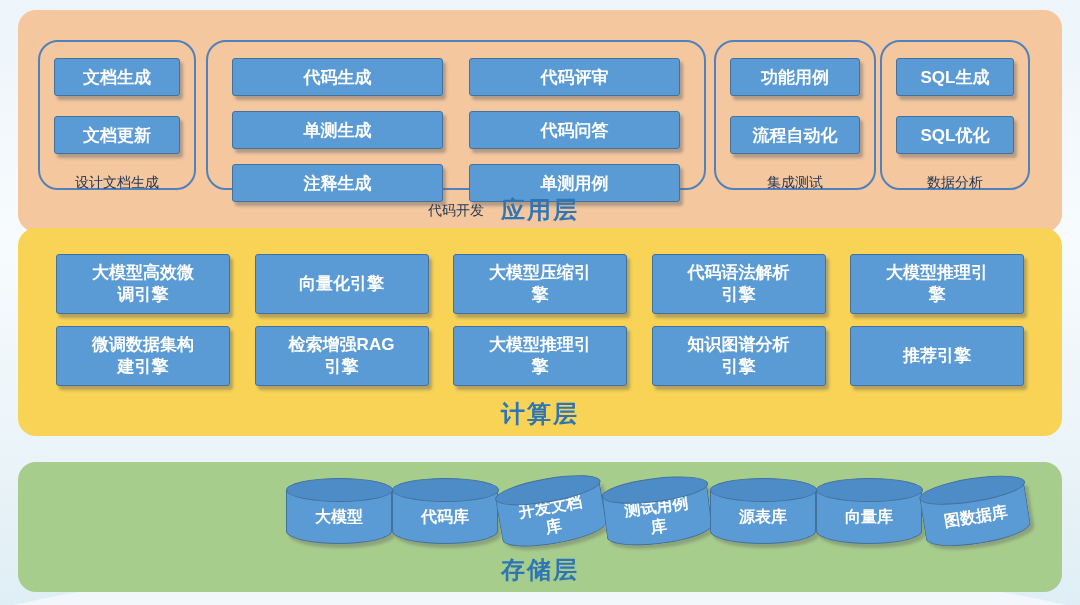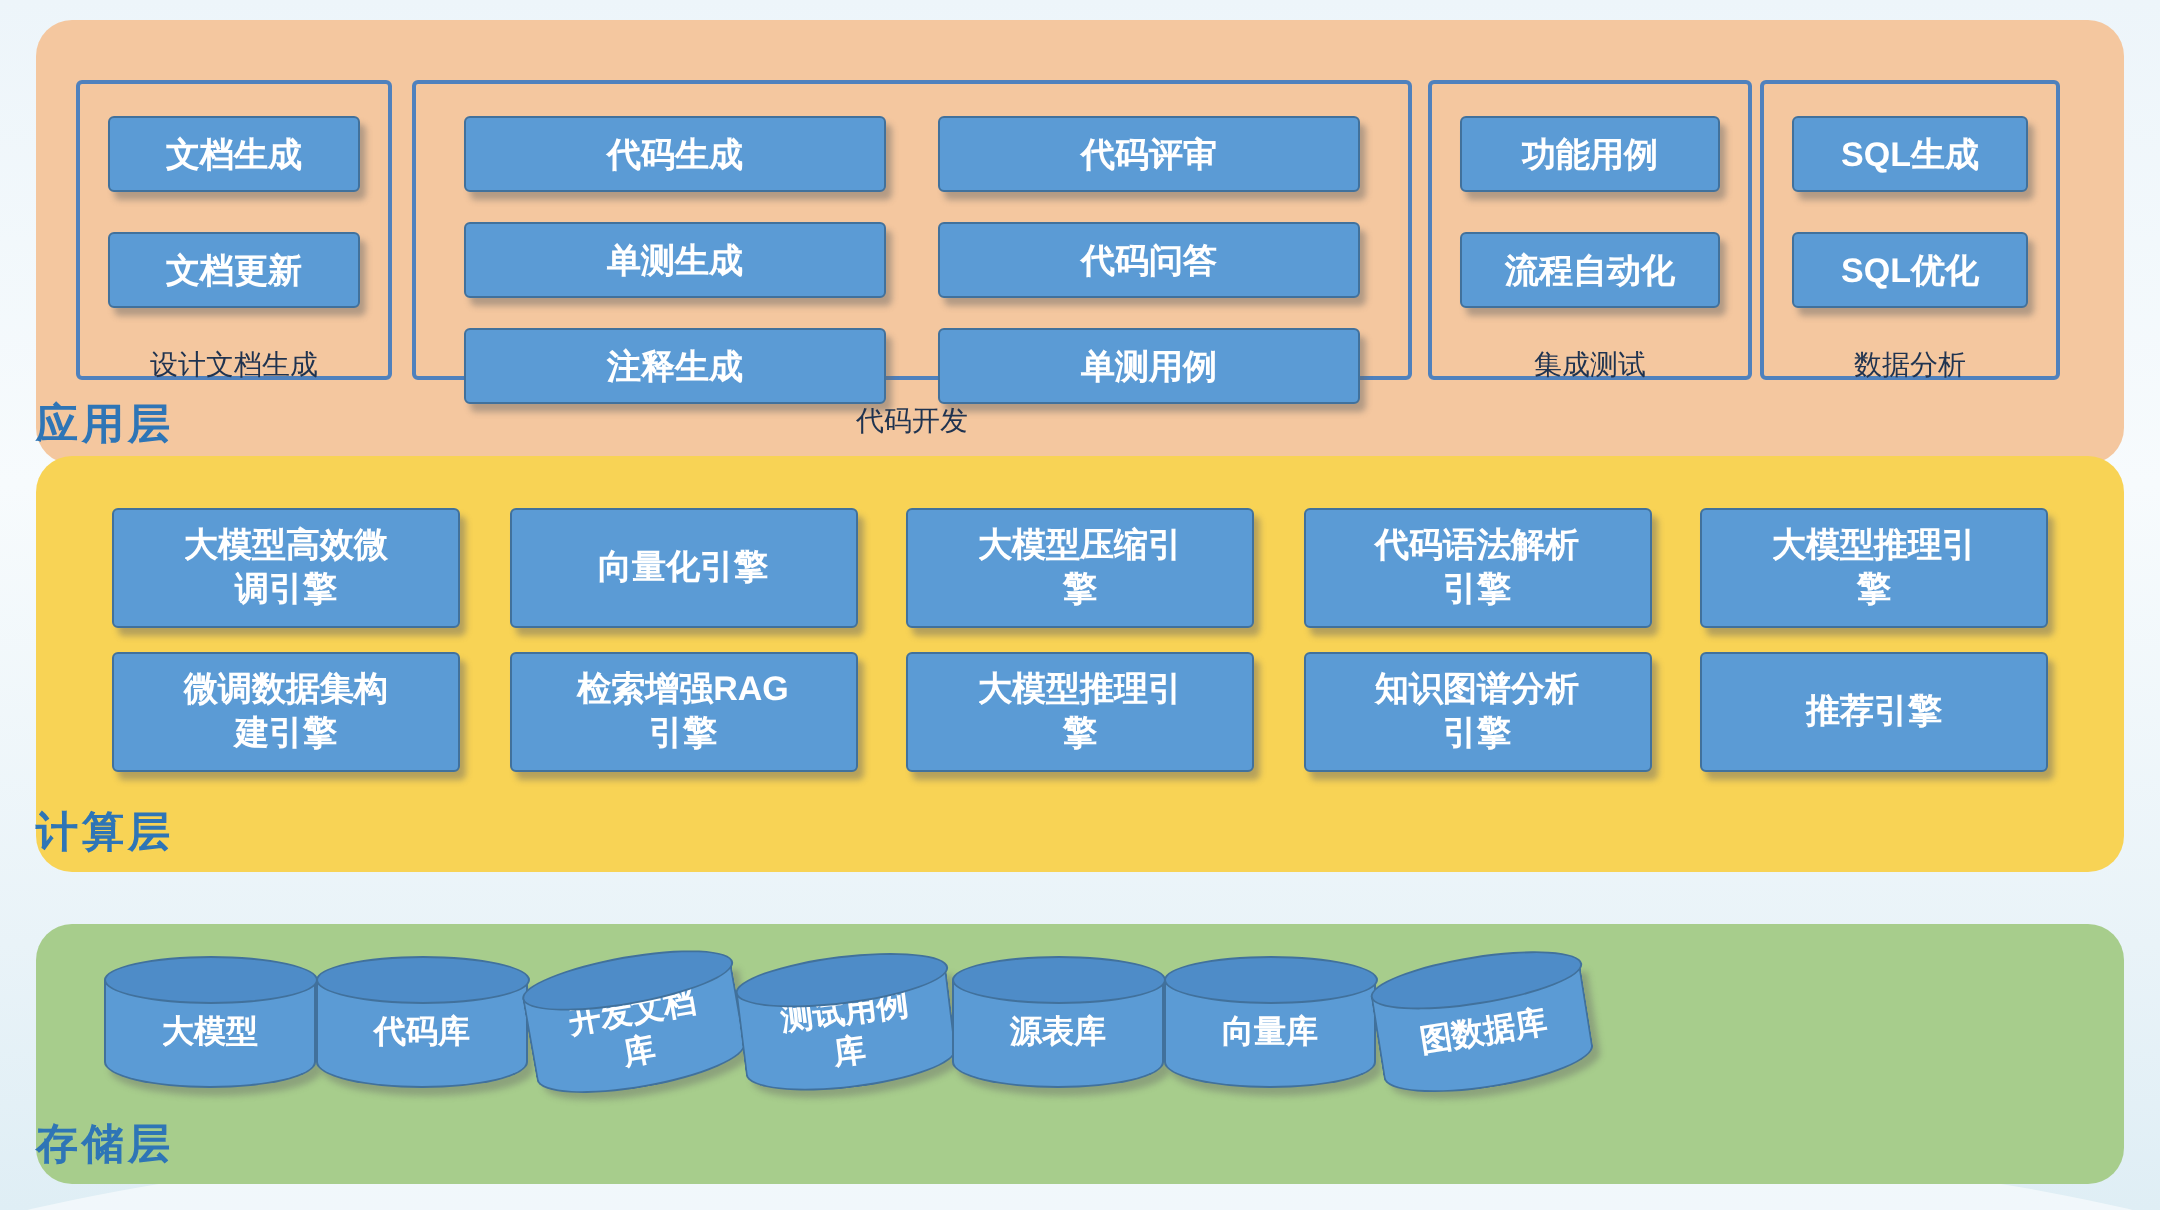--- a/index.html
+++ b/index.html
@@ -9,27 +9,27 @@
   }
   .canvas::after{
     content:"";position:absolute;left:-8%;right:-8%;bottom:-52px;height:96px;
     background:rgba(255,255,255,.55);border-radius:50% 50% 0 0/100% 100% 0 0;z-index:0;
   }
   .layer{position:absolute;left:18px;width:1044px;border-radius:18px;z-index:1;box-sizing:border-box;}
   .layer-app{top:10px;height:222px;background:var(--application-bg,#f4c79f);}
   .layer-compute{top:228px;height:208px;background:var(--compute-bg,#f8d355);}
   .layer-storage{top:462px;height:130px;background:var(--storage-bg,#a7cd8c);}
   .layer-title{
-    position:absolute;bottom:6px;left:0;width:100%;text-align:left;
-    color:var(--layer-title,#2e75b6);font-size:21px;font-weight:bold;letter-spacing:2px;
+    position:absolute;bottom:6px;left:0;width:100%;text-align:center;
+    color:var(--layer-title,#2e75b6);font-size:24px;font-weight:bold;letter-spacing:2px;
   }
   
   .group{
     position:absolute;top:30px;height:150px;border:2px solid var(--group-border,#4f81bd);
-    border-radius:3px;box-sizing:border-box;display:flex;flex-direction:column;
+    border-radius:20px;box-sizing:border-box;display:flex;flex-direction:column;
   }
   .group-doc{left:20px;width:158px;padding:16px 14px 6px;gap:20px;}
   .group-code{left:188px;width:500px;padding:16px 24px 6px;}
   .group-test{left:696px;width:162px;padding:16px 14px 6px;gap:20px;}
   .group-data{left:862px;width:150px;padding:16px 14px 6px;gap:20px;}
   .code-grid{display:grid;grid-template-columns:repeat(2,1fr);gap:15px 26px;}
   .group-label{
     margin-top:auto;text-align:center;color:var(--group-label,#1f3350);
     font-size:14px;padding-bottom:2px;
   }
@@ -40,21 +40,21 @@
     text-align:center;border-radius:3px;box-sizing:border-box;
     box-shadow:3px 4px 3px rgba(100,100,100,.45);
   }
   .app-btn{height:38px;font-size:17px;flex:0 0 auto;}
   
   .compute-row{position:absolute;left:0;right:0;display:flex;justify-content:space-between;padding:0 38px;}
   .row1{top:26px;}
   .row2{top:98px;align-items:flex-end;}
   .cbtn{width:174px;height:60px;font-size:17px;line-height:1.3;padding:4px 30px;}
   
-  .storage-row{position:absolute;top:16px;left:0;right:0;display:flex;justify-content:flex-start;padding:0 34px;align-items:flex-start;}
+  .storage-row{position:absolute;top:16px;left:0;right:0;display:flex;justify-content:flex-end;padding:0 34px;align-items:flex-start;}
   .cyl-wrap{width:106px;flex:0 0 auto;}
   .tilt-a{transform:rotate(-10deg);}
   .tilt-b{transform:rotate(-7deg);}
   .tilt-c{transform:rotate(-9deg);}
   .cylinder{
     position:relative;width:106px;height:54px;margin-top:12px;
     background:var(--node-fill,#5b9bd5);border:1.5px solid var(--node-border,#41719c);border-top:none;
     border-radius:0 0 53px 53px/0 0 13px 13px;
     display:flex;align-items:center;justify-content:center;text-align:center;
     color:#fff;font-weight:bold;font-size:16px;line-height:1.25;padding:2px 17px;box-sizing:border-box;

